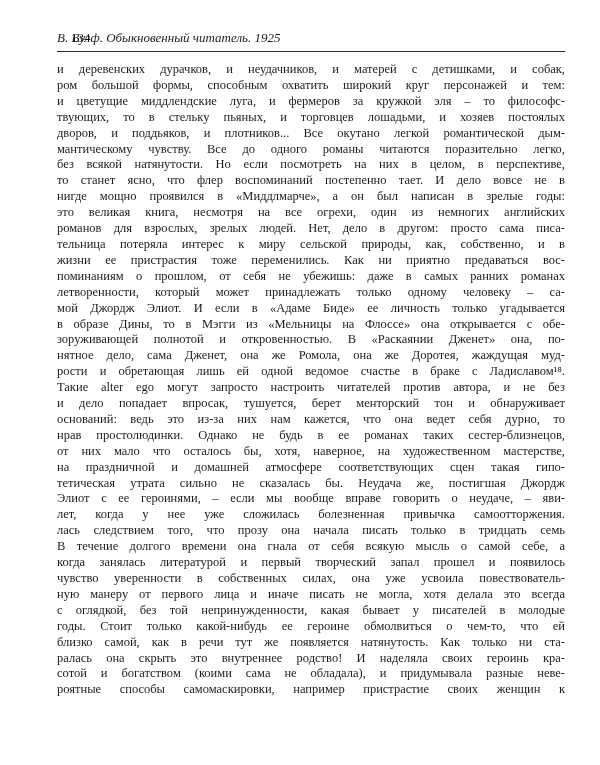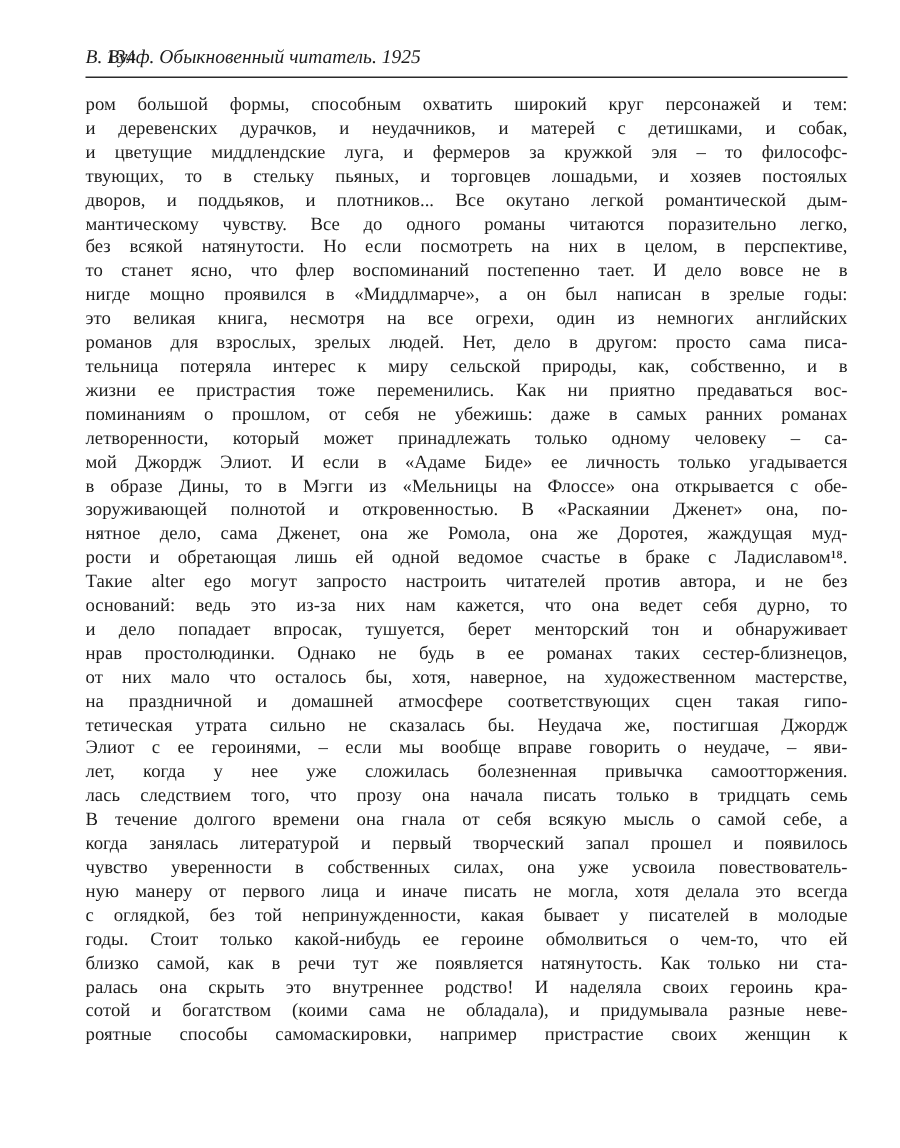--- a/index.html
+++ b/index.html
@@ -58,43 +58,43 @@
 </head>
 <body>
 
 <div class="page">
   <div class="header">
     <span class="page-number">134</span>
     <span class="running-title">В. Вулф. Обыкновенный читатель. 1925</span>
   </div>
   <hr class="rule">
   <div class="body-text">
+      <div class="text-line">и деревенских дурачков, и неудачников, и матерей с детишками, и собак,</div>
       <div class="text-line">ром большой формы, способным охватить широкий круг персонажей и тем:</div>
-      <div class="text-line">и деревенских дурачков, и неудачников, и матерей с детишками, и собак,</div>
       <div class="text-line">и цветущие миддлендские луга, и фермеров за кружкой эля – то философс-</div>
       <div class="text-line">твующих, то в стельку пьяных, и торговцев лошадьми, и хозяев постоялых</div>
       <div class="text-line">дворов, и поддьяков, и плотников... Все окутано легкой романтической дым-</div>
       <div class="text-line">мантическому чувству. Все до одного романы читаются поразительно легко,</div>
       <div class="text-line">без всякой натянутости. Но если посмотреть на них в целом, в перспективе,</div>
       <div class="text-line">то станет ясно, что флер воспоминаний постепенно тает. И дело вовсе не в</div>
       <div class="text-line">нигде мощно проявился в «Миддлмарче», а он был написан в зрелые годы:</div>
       <div class="text-line">это великая книга, несмотря на все огрехи, один из немногих английских</div>
       <div class="text-line">романов для взрослых, зрелых людей. Нет, дело в другом: просто сама писа-</div>
       <div class="text-line">тельница потеряла интерес к миру сельской природы, как, собственно, и в</div>
       <div class="text-line">жизни ее пристрастия тоже переменились. Как ни приятно предаваться вос-</div>
       <div class="text-line">поминаниям о прошлом, от себя не убежишь: даже в самых ранних романах</div>
       <div class="text-line">летворенности, который может принадлежать только одному человеку – са-</div>
       <div class="text-line">мой Джордж Элиот. И если в «Адаме Биде» ее личность только угадывается</div>
       <div class="text-line">в образе Дины, то в Мэгги из «Мельницы на Флоссе» она открывается с обе-</div>
       <div class="text-line">зоруживающей полнотой и откровенностью. В «Раскаянии Дженет» она, по-</div>
       <div class="text-line">нятное дело, сама Дженет, она же Ромола, она же Доротея, жаждущая муд-</div>
       <div class="text-line">рости и обретающая лишь ей одной ведомое счастье в браке с Ладиславом¹⁸.</div>
       <div class="text-line">Такие alter ego могут запросто настроить читателей против автора, и не без</div>
+      <div class="text-line">и дело попадает впросак, тушуется, берет менторский тон и обнаруживает</div>
       <div class="text-line">оснований: ведь это из-за них нам кажется, что она ведет себя дурно, то</div>
-      <div class="text-line">и дело попадает впросак, тушуется, берет менторский тон и обнаруживает</div>
       <div class="text-line">нрав простолюдинки. Однако не будь в ее романах таких сестер-близнецов,</div>
       <div class="text-line">от них мало что осталось бы, хотя, наверное, на художественном мастерстве,</div>
       <div class="text-line">на праздничной и домашней атмосфере соответствующих сцен такая гипо-</div>
       <div class="text-line">тетическая утрата сильно не сказалась бы. Неудача же, постигшая Джордж</div>
       <div class="text-line">Элиот с ее героинями, – если мы вообще вправе говорить о неудаче, – яви-</div>
       <div class="text-line">лет, когда у нее уже сложилась болезненная привычка самоотторжения.</div>
       <div class="text-line">лась следствием того, что прозу она начала писать только в тридцать семь</div>
       <div class="text-line">В течение долгого времени она гнала от себя всякую мысль о самой себе, а</div>
       <div class="text-line">когда занялась литературой и первый творческий запал прошел и появилось</div>
       <div class="text-line">чувство уверенности в собственных силах, она уже усвоила повествователь-</div>

